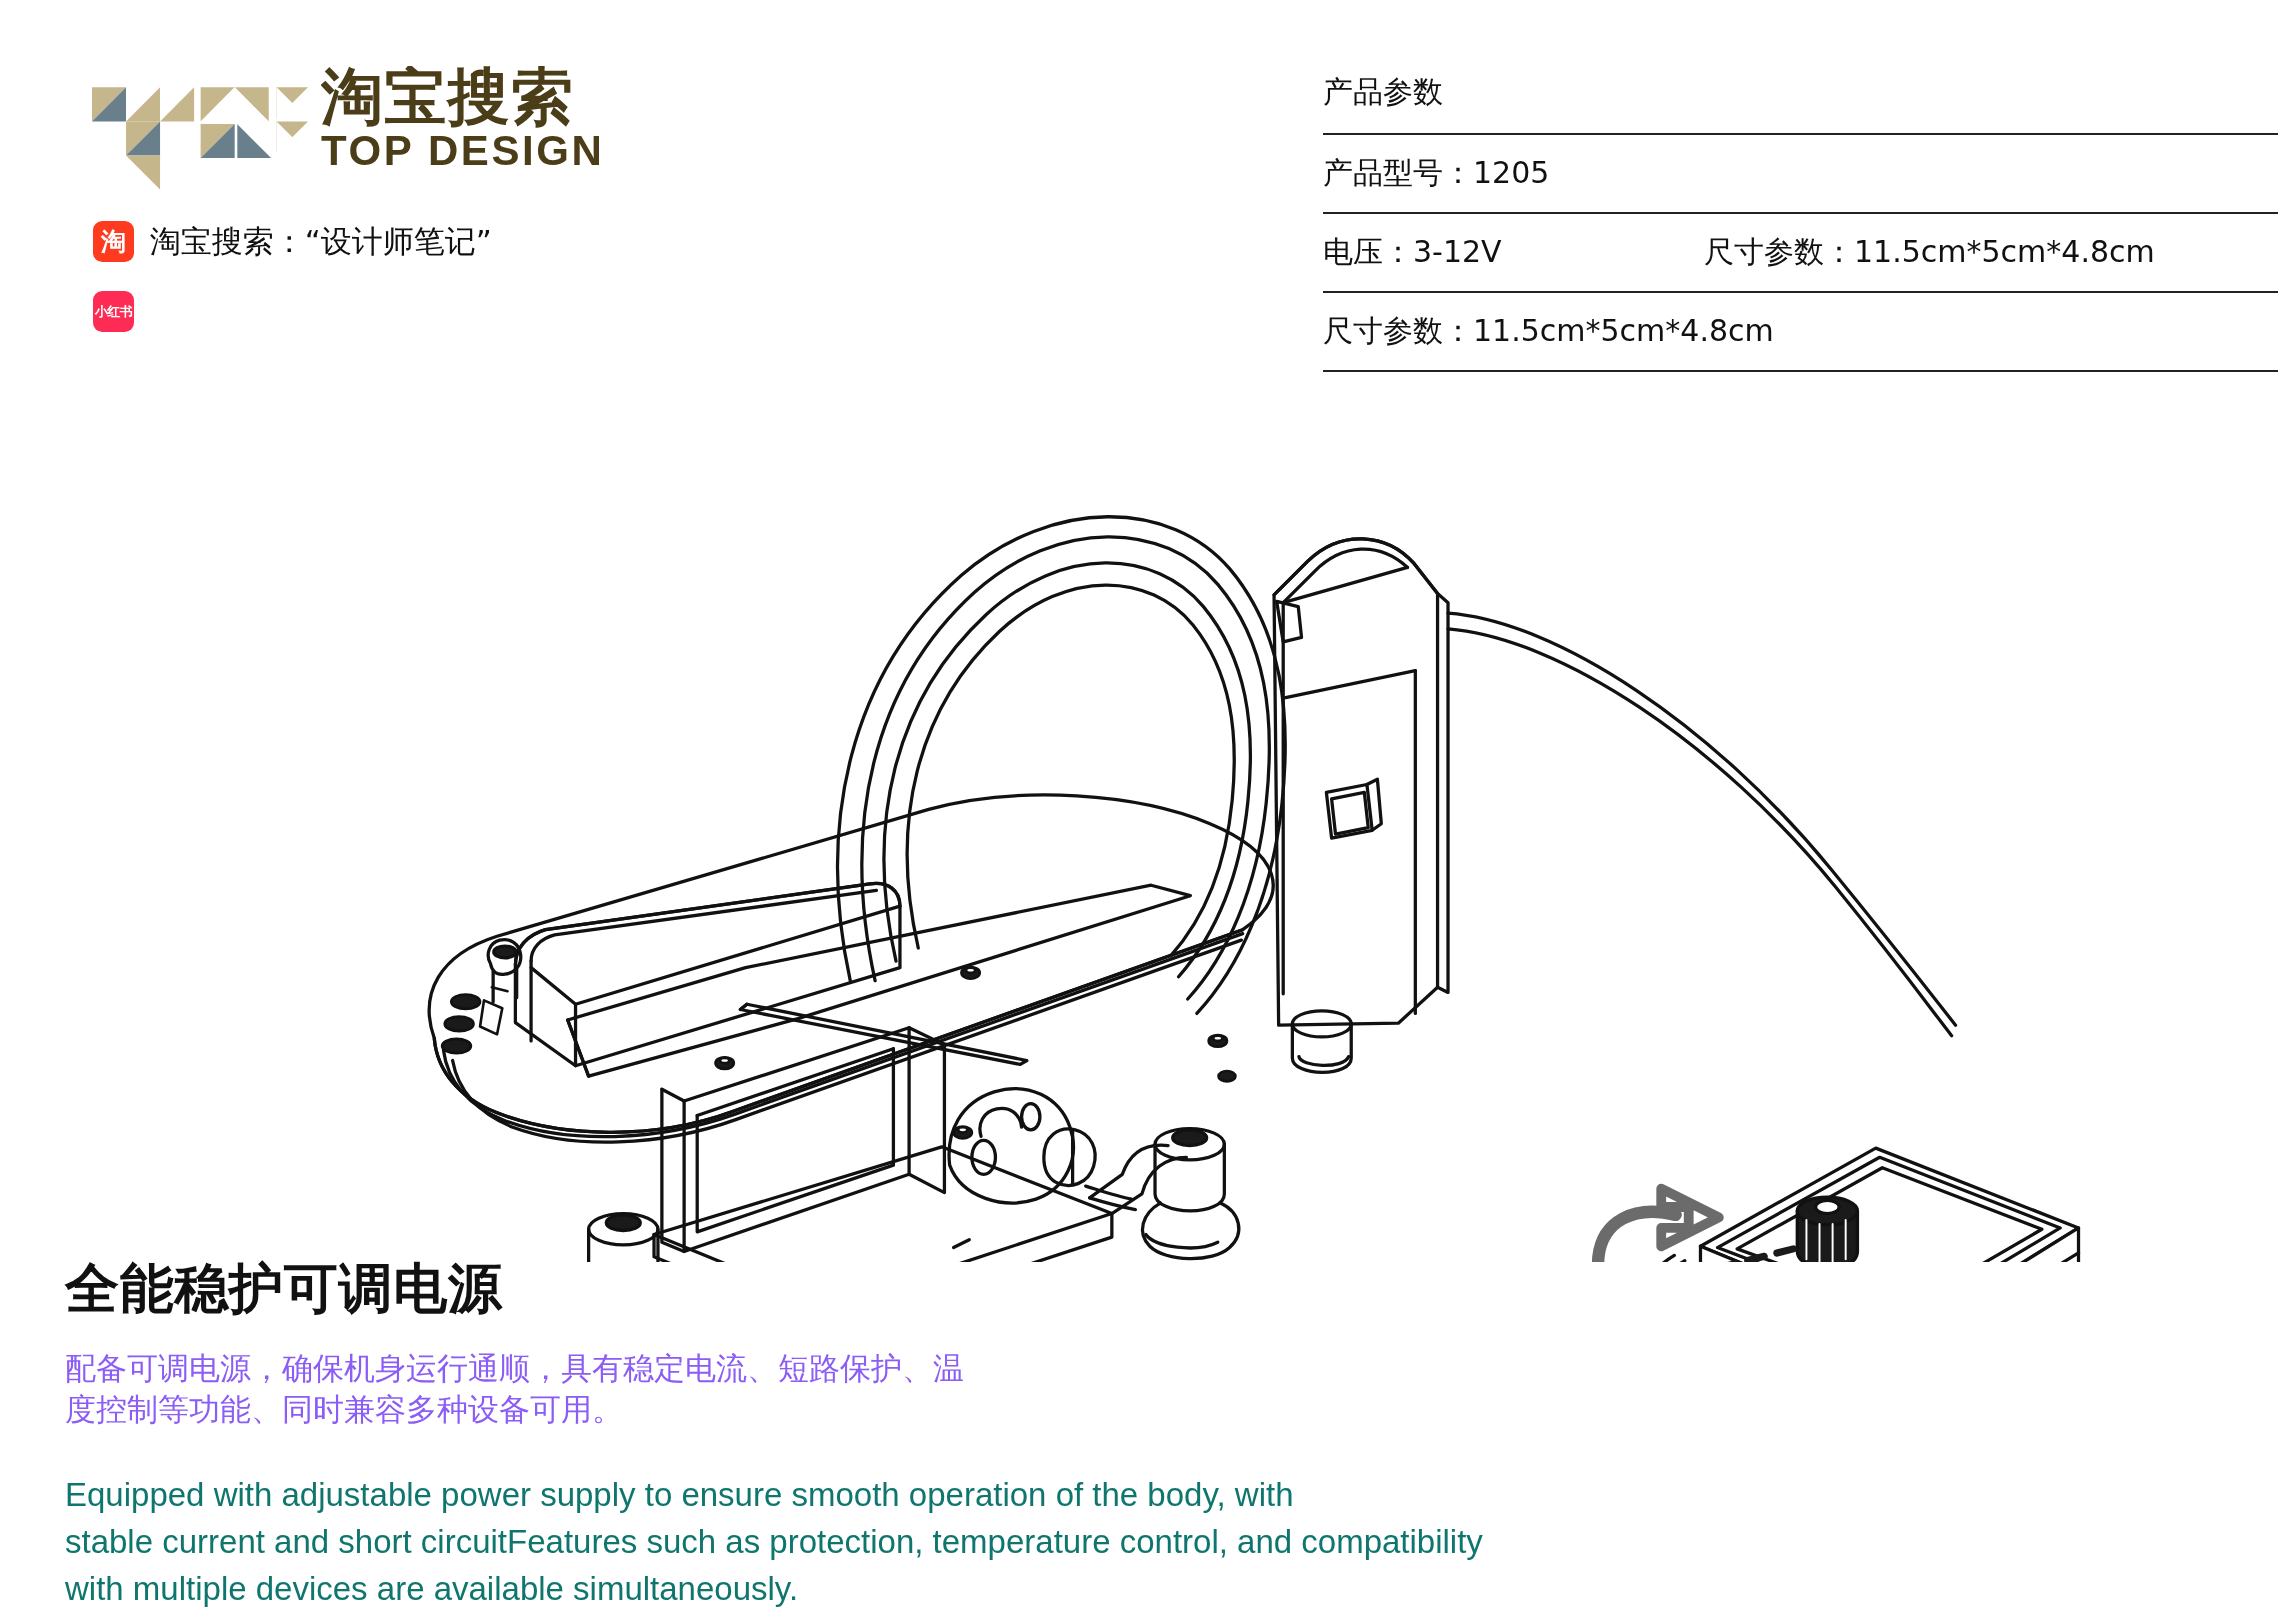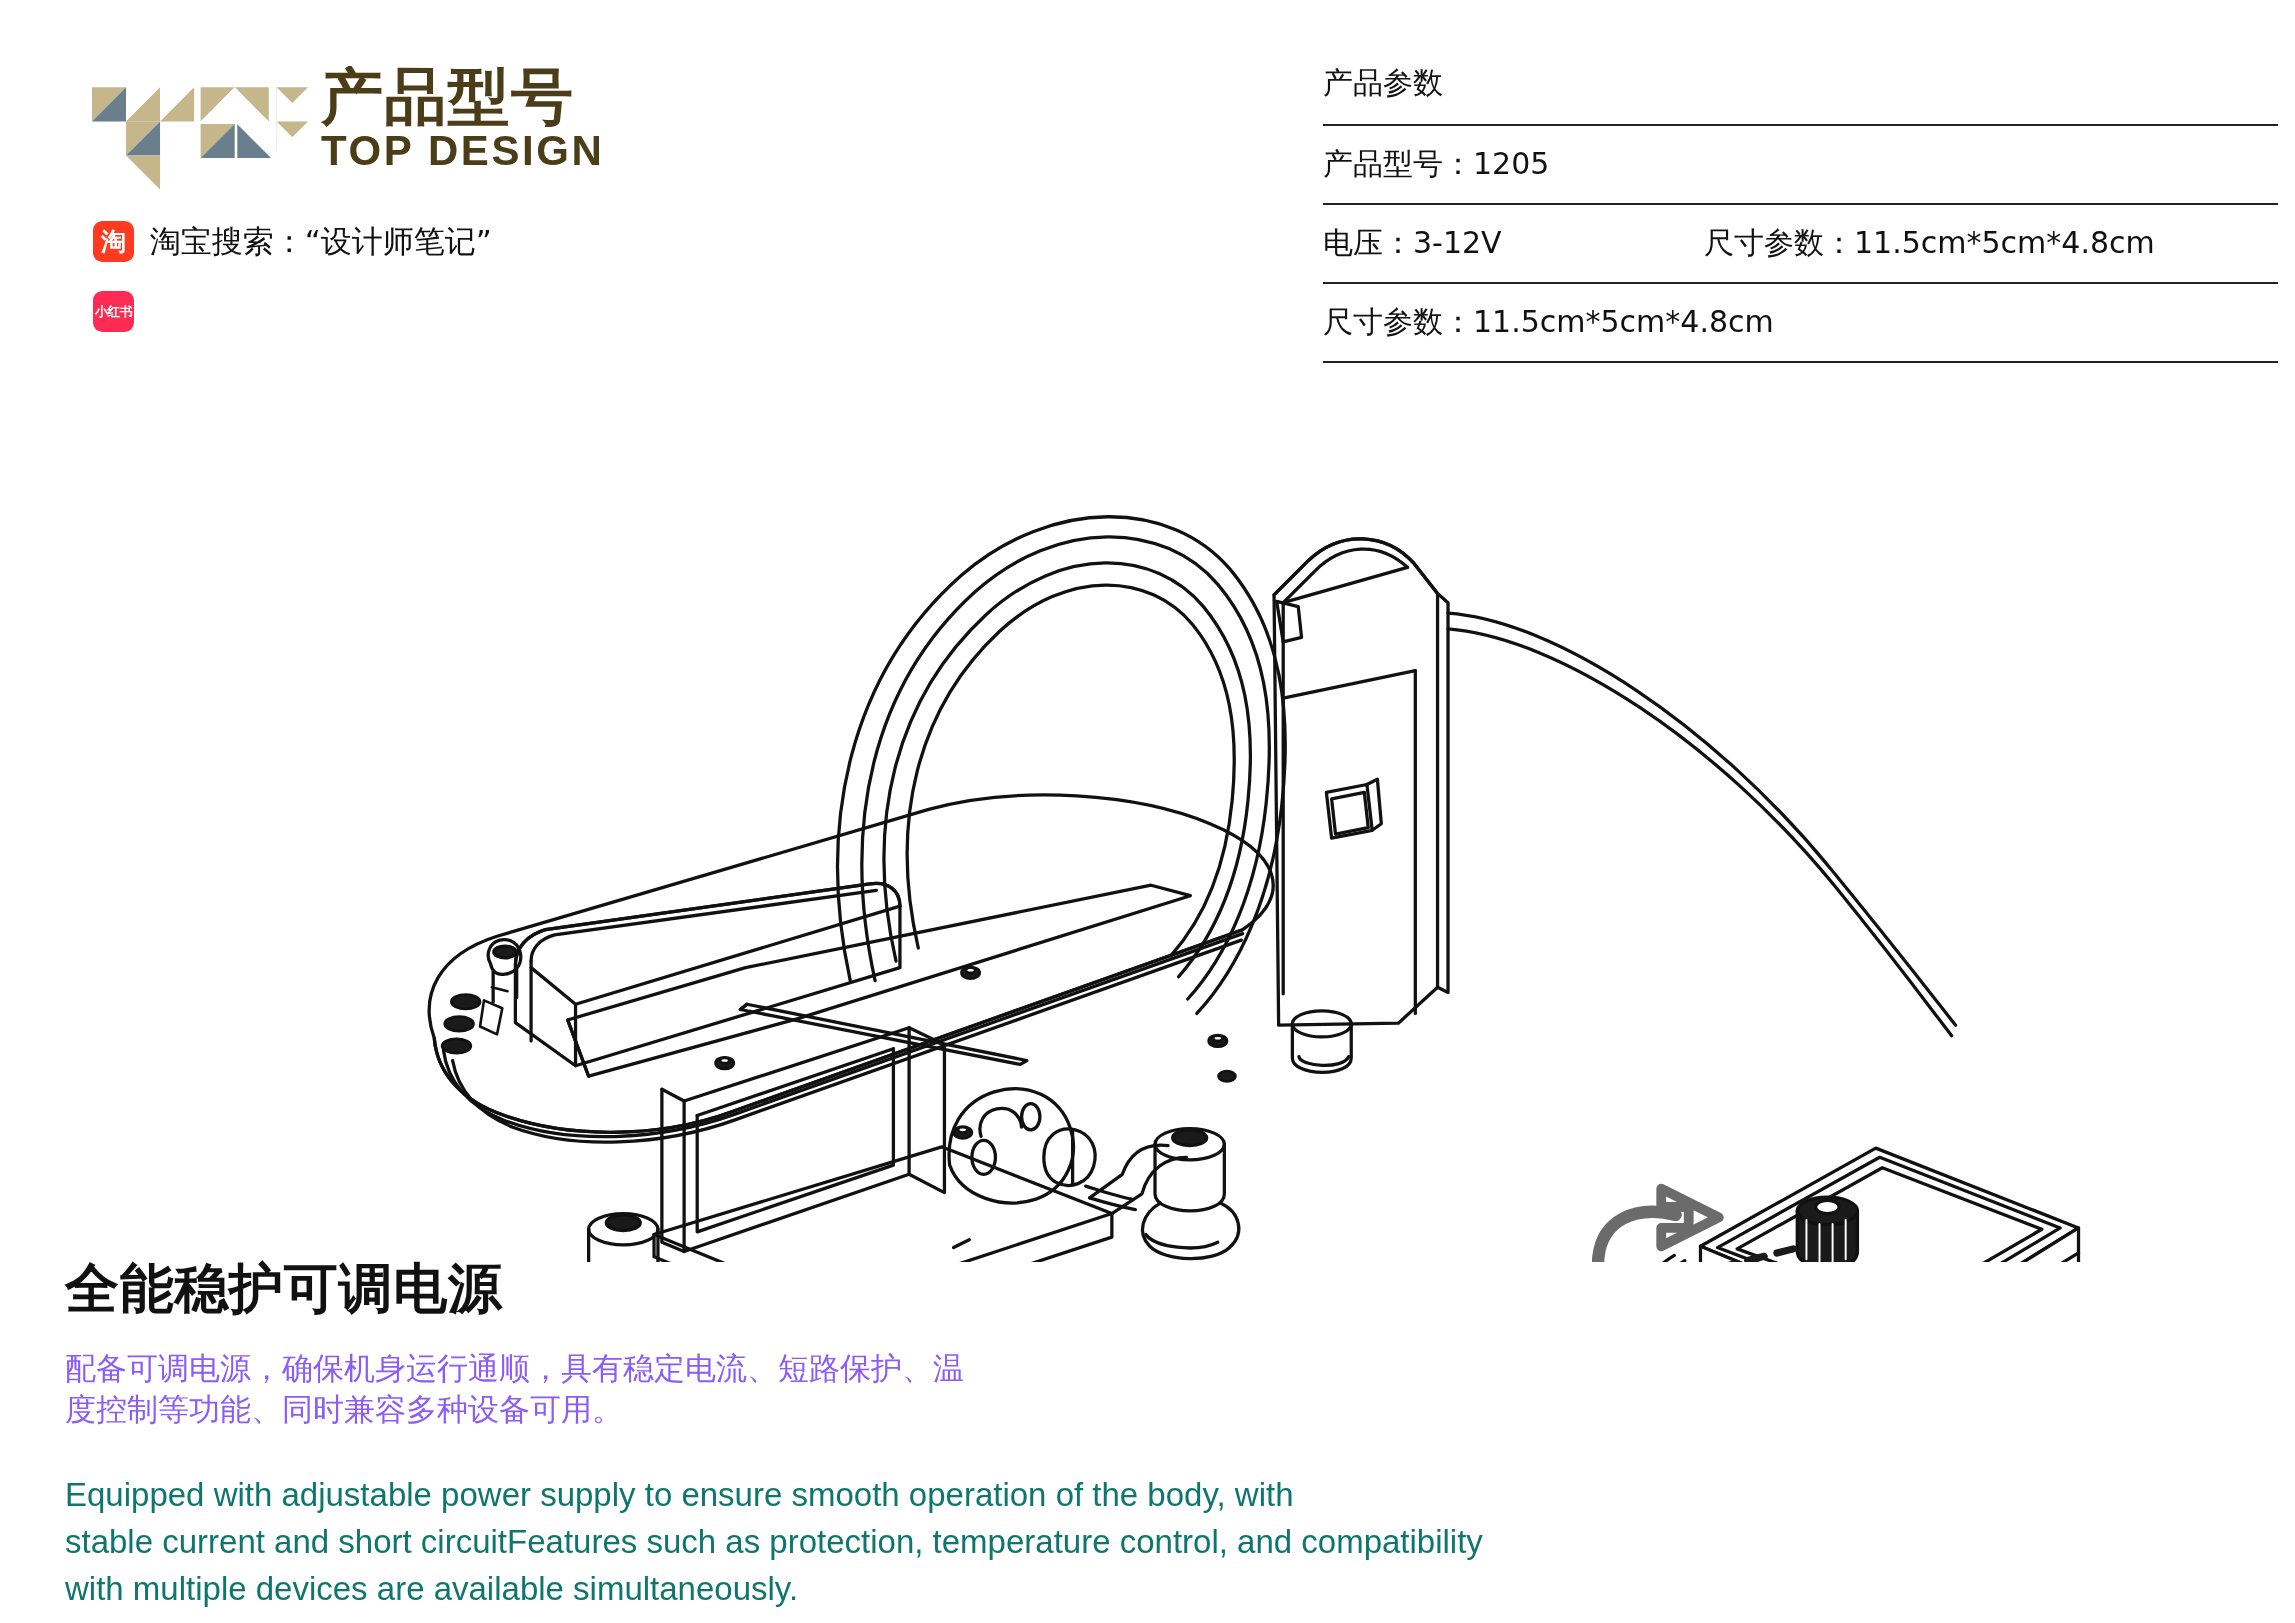--- a/index.html
+++ b/index.html
@@ -22,21 +22,21 @@
   #social-xhs{top:286px;}
   .social-badge{width:41px;height:41px;border-radius:9.2px;display:flex;
                 align-items:center;justify-content:center;color:#fff;
                 font-weight:bold;flex:0 0 auto;font-family:"DejaVu Sans",sans-serif;}
   #badge-taobao{background:#ff3b1f;font-size:25px;}
   #badge-xhs{background:#fe2c55;font-size:13px;letter-spacing:-0.7px;}
   .social-label{margin-left:15.7px;font-size:31px;color:#111;white-space:nowrap;
                 font-family:"DejaVu Sans",sans-serif;}
 
   
-  #spec-table{position:absolute;left:1323px;top:58px;width:955px;}
+  #spec-table{position:absolute;left:1323px;top:67px;width:955px;}
   #spec-title{font-size:30px;color:#111;padding:5.2px 0 19.6px 0;
               font-family:"DejaVu Sans",sans-serif;}
   .spec-row{display:flex;border-top:2.6px solid #222;height:77px;align-items:center;justify-content:space-between;}
   .spec-row.last{border-bottom:2.6px solid #222;}
   .spec-cell{font-size:30px;color:#111;white-space:nowrap;
              font-family:"DejaVu Sans",sans-serif;}
   .spec-cell.c1{width:381px;}
   .spec-cell.c2{flex:1;}
 
   
@@ -78,21 +78,21 @@
     <polygon points="222,84 274,136 222,136" fill="#69808c"></polygon>
     <polygon points="222,84 274,84 274,136" fill="#ffffff"></polygon>
 
     <polygon points="282,28 330,28 282,76" fill="#c5b68c"></polygon>
     <polygon points="282,28 282,76 330,76" fill="#ffffff"></polygon>
     <polygon points="282,80 330,80 282,128" fill="#c5b68c"></polygon>
     <polygon points="282,80 282,128 330,128" fill="#ffffff"></polygon>
   </svg>
 
   <div id="logo-text">
-    <div id="logo-cn">产品型号</div>
+    <div id="logo-cn">淘宝搜索</div>
     <div id="logo-en">TOP DESIGN</div>
   </div>
 </div>
 
 <div class="social-row" id="social-taobao">
   <div class="social-badge" id="badge-taobao">淘</div>
   <div class="social-label">淘宝搜索：“设计师笔记”</div>
 </div>
 
 <div class="social-row" id="social-xhs">

